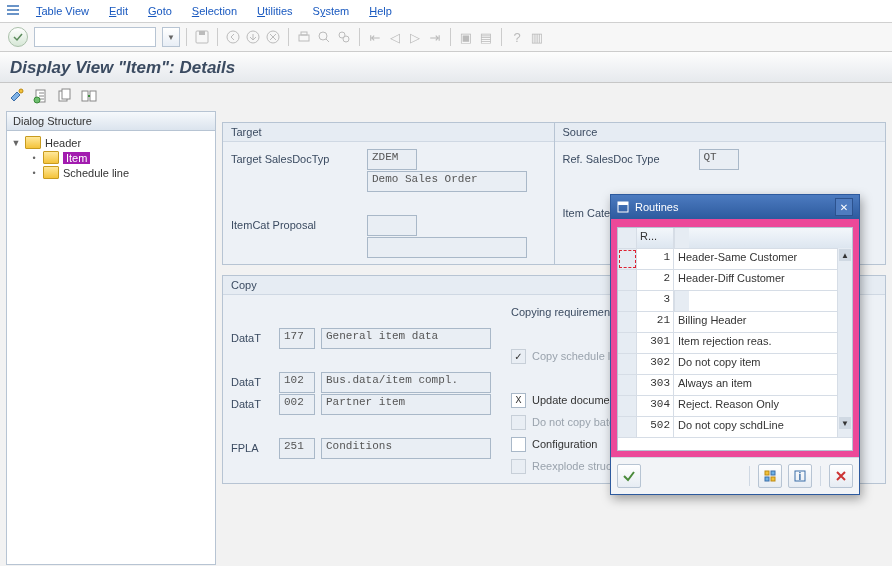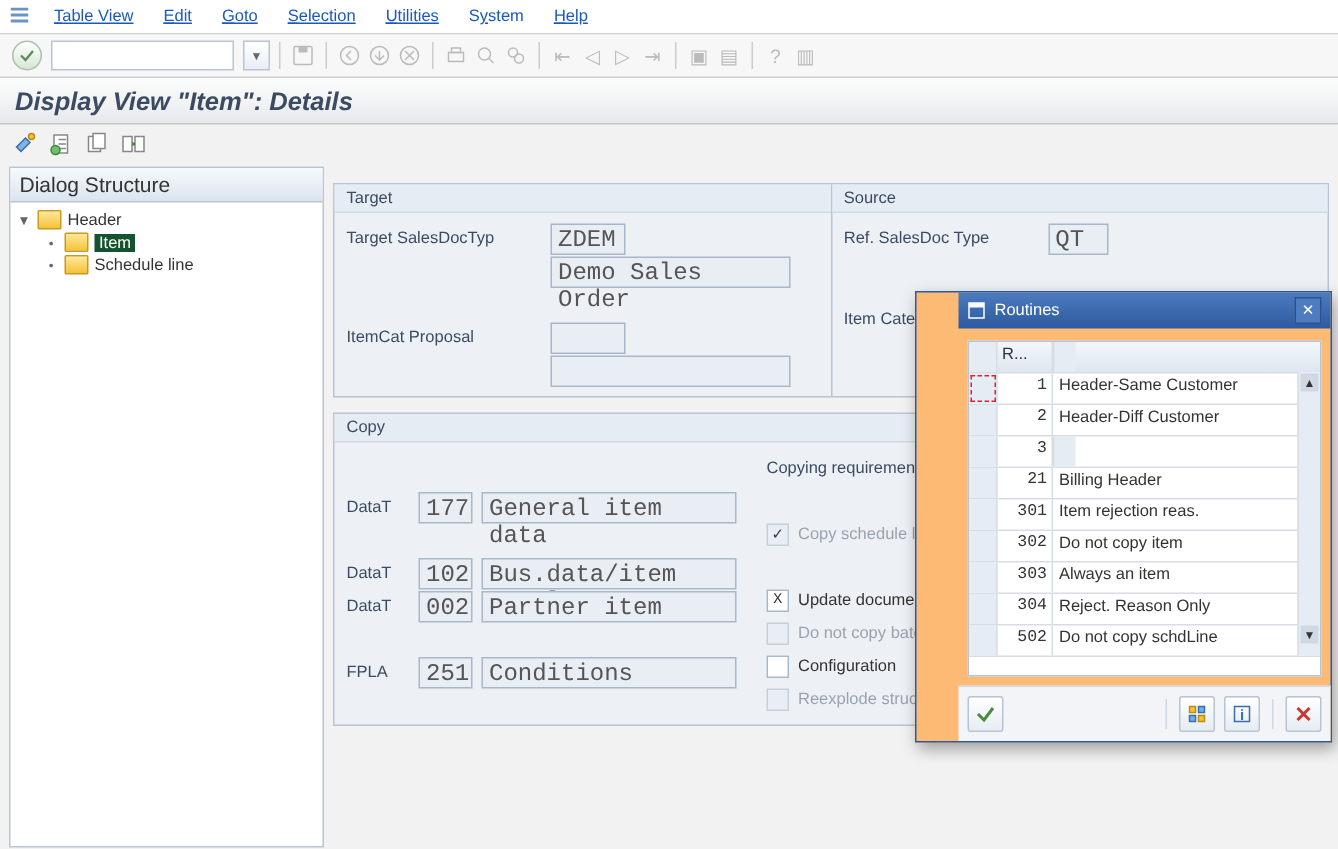--- a/index.html
+++ b/index.html
@@ -22,21 +22,21 @@
   .menubar .win-icon {
     width: 14px; height: 14px;
     margin-right: 6px;
     display: flex; align-items: center; justify-content: center;
   }
   .menu-item {
     color: #1858bf;
     padding: 0 10px;
     cursor: default;
   }
-  .menu-item .ul { text-decoration: underline; }
+  .menu-item .ul { }
   .toolbar {
     display: flex;
     align-items: center;
     height: 28px;
     background: #f7f7f7;
     border-bottom: 1px solid #ccc;
     padding-left: 8px;
     gap: 2px;
   }
   .round-ok {
@@ -89,39 +89,39 @@
   .tree-panel {
     width: 208px;
     background: #fff;
     border: 1px solid #b7c4d3;
     margin: 0 0 0 6px;
   }
   .tree-header {
     background: linear-gradient(#f6f9fc,#dbe4ee);
     border-bottom: 1px solid #b7c4d3;
     padding: 3px 6px;
-    font-size: 14px;
+    font-size: 11px;
   }
   .tree-body { padding: 4px 4px; }
   .tree-item {
     display: flex; align-items:center;
     padding: 1px 0;
     gap: 4px;
   }
   .arrow {
     width:10px; font-size:9px; color:#666; text-align:center;
   }
   .folder {
     width:14px; height:11px;
     background: linear-gradient(#ffe89a,#f4c33a);
     border:1px solid #c89b1e;
     border-radius:1px;
   }
   .tree-item.sel .label {
-    background:#14532d; color:#fff; padding:0 3px;
+    background:#a21caf; color:#fff; padding:0 3px;
   }
   .main-panel {
     flex:1;
     padding: 11px 0 0 6px;
     position: relative;
   }
   .group {
     border: 1px solid #b7c4d3;
     background: #edf1f6;
     margin-bottom: 10px;
@@ -138,45 +138,44 @@
   .form-area { padding: 6px 8px; }
   .form-row {
     display:flex; align-items:center; min-height:22px; gap:6px;
   }
   .lbl { width: 130px; color:#3b4b61;}
   .fld {
     height: 17px;
     border: 1px solid #a9b8c8;
     background:#fff;
     font-family: "Courier New", monospace;
-    font-size: 16px;
+    font-size: 11px;
     padding: 1px 4px;
     color:#333;
   }
   .fld.ro { background:#e9eef4; color:#555;}
   .cb {
     width:13px; height:13px;
     border:1px solid #a9b8c8; background:#fff;
     display:flex; align-items:center; justify-content:center;
     font-size:10px; color:#333;
   }
   .cb.ck::after { content:"✓"; }
   .cb.x::after { content:"X"; font-family:"Courier New"; font-size:10px;}
   .cb.dis { background:#e9eef4; border-color:#c7cfd8;}
   .greytxt { color:#9aa3ad;}
   
   .popup {
     position: absolute;
     left: 610px; top: 194px;
     width: 248px;
-    background:#fdba74;
+    background:#ec4899;
     border:1px solid #2d5a9e;
     box-shadow: 2px 4px 10px rgba(0,0,0,0.35);
     z-index: 50;
-    padding-left: 28px;
   }
   .popup-title {
     background: linear-gradient(#4c7bc0,#2d5a9e);
     color:#fff;
     padding:3px 6px;
     display:flex; align-items:center; justify-content:space-between;
     font-size:11px;
   }
   .popup-title .left { display:flex; align-items:center; gap:6px;}
   .popup-close {

